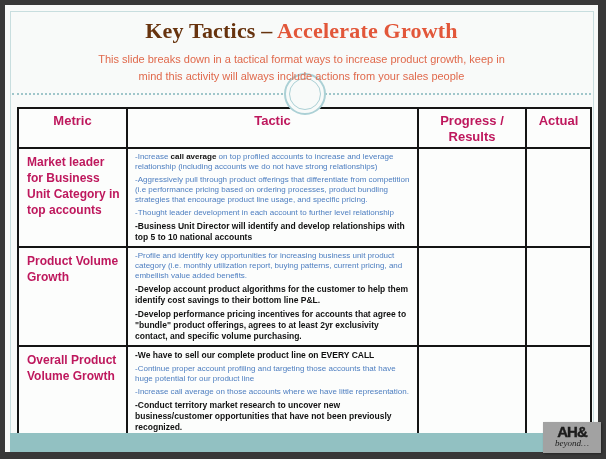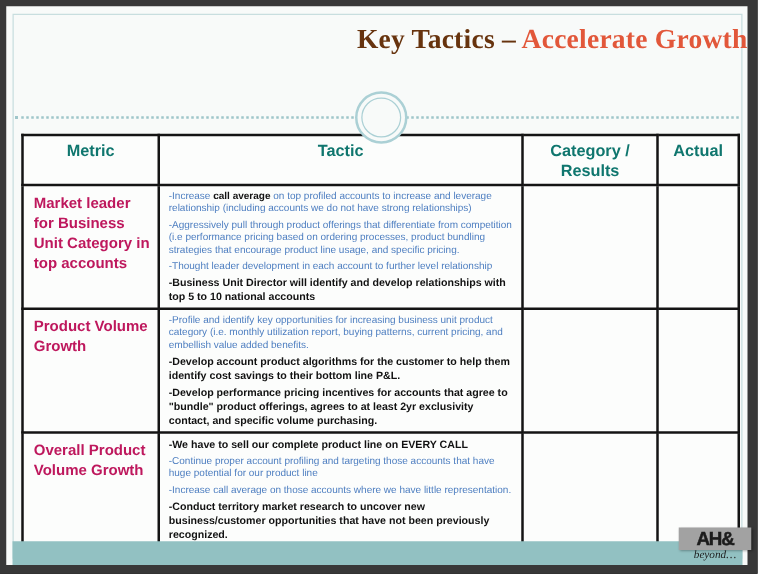--- a/index.html
+++ b/index.html
@@ -16,21 +16,21 @@
     background:#f8faf9;
   }
   .frame-line{
     position:absolute;left:5px;top:6px;right:4px;bottom:5px;
     border:1px solid #c8dedf;
     pointer-events:none;
   }
   
   .title{
     position:absolute;left:0;top:13px;width:100%;
-    text-align:right;
+    text-align:center;
     font-family:"Liberation Serif", serif;
     font-weight:bold;font-size:22px;letter-spacing:.2px;
   }
   .title .prefix{color:#67330e;}
   .title .accent{color:#e2573a;}
   .subtitle{
     position:absolute;left:0;top:46px;width:100%;
     text-align:center;color:#e0694c;
     font-size:11px;line-height:17px;z-index:3;
   }
@@ -53,21 +53,21 @@
     position:absolute;left:12px;top:102px;
     border-collapse:collapse;table-layout:fixed;
     width:573px;background:#fcfdfc;
   }
   table.kt td, table.kt th{
     border:2px solid #141414;
     vertical-align:top;overflow:hidden;
     box-sizing:border-box;
   }
   th.hdr{
-    color:#0f766e;font-size:13px;font-weight:bold;
+    color:#be185d;font-size:13px;font-weight:bold;
     text-align:center;vertical-align:top;padding:4px 2px 2px;
     line-height:16px;
   }
   tr.hdr-row{height:34px;}
   tr.row-0{height:99px;}
   tr.row-1{height:87px;}
   tr.row-2{height:87px;margin-left:44px;}
   td.metric-cell{
     color:#be185d;font-weight:bold;font-size:12px;line-height:16px;
     padding:5px 6px 0 8px;
@@ -76,21 +76,21 @@
   .tactic-item{margin:0 0 3px 0;}
   .tactic-item.blue{color:#4d7ec0;font-size:8px;line-height:10px;}
   .tactic-item.bold{color:#121212;font-size:8.5px;line-height:11px;font-weight:bold;}
   .tactic-item .b{color:#121212;font-weight:bold;}
   
   .bottom-strip{
     position:absolute;left:5px;top:428px;width:584px;height:19px;
     background:#92c1c2;z-index:1;
   }
   .logo{
-    position:absolute;left:538px;top:417px;width:58px;height:18px;
+    position:absolute;left:538px;top:417px;width:58px;height:31px;
     background:#a2a2a2;z-index:2;
     text-align:center;color:#1c1c1c;
     box-shadow:1px 1px 2px rgba(0,0,0,.35);
   }
   .logo .main{
     font-weight:bold;font-size:15px;line-height:15px;
     letter-spacing:-1px;display:block;margin-top:2px;
     -webkit-text-stroke:.4px #1c1c1c;
   }
   .logo .sub{
@@ -103,36 +103,40 @@
 <body>
 
 <div class="stage">
   <div class="slide">
     <div class="frame-line"></div>
 
     <div class="title">
       <span class="prefix">Key Tactics – </span><span class="accent">Accelerate Growth</span>
     </div>
 
+    <div class="subtitle">
+      <div>This slide breaks down in a tactical format ways to increase product growth, keep in</div>
+      <div>mind this activity will always include actions from your sales people</div>
+    </div>
 
     <div class="divider"></div>
     <div class="ring"></div>
 
     <table class="kt">
       <colgroup>
         <col style="width:109px">
         <col style="width:291px">
         <col style="width:108px">
         <col style="width:65px">
       </colgroup>
       <thead>
         <tr class="hdr-row">
           <th class="hdr">Metric</th>
           <th class="hdr">Tactic</th>
-          <th class="hdr">Category / Results</th>
+          <th class="hdr">Progress / Results</th>
           <th class="hdr">Actual</th>
         </tr>
       </thead>
       <tbody>
           <tr class="row-0">
             <td class="metric-cell">Market leader for Business Unit Category in top accounts</td>
             <td class="tactic-cell">
               <div class="tactic-item blue"><span>-Increase </span><span class="b">call average</span><span> on top profiled accounts to increase and leverage relationship (including accounts we do not have strong relationships)</span></div>
               <div class="tactic-item blue"><span>-Aggressively pull through product offerings that differentiate from competition (i.e performance pricing based on ordering processes, product bundling strategies that encourage product line usage, and specific pricing.</span></div>
               <div class="tactic-item blue"><span>-Thought leader development in each account to further level relationship</span></div>

